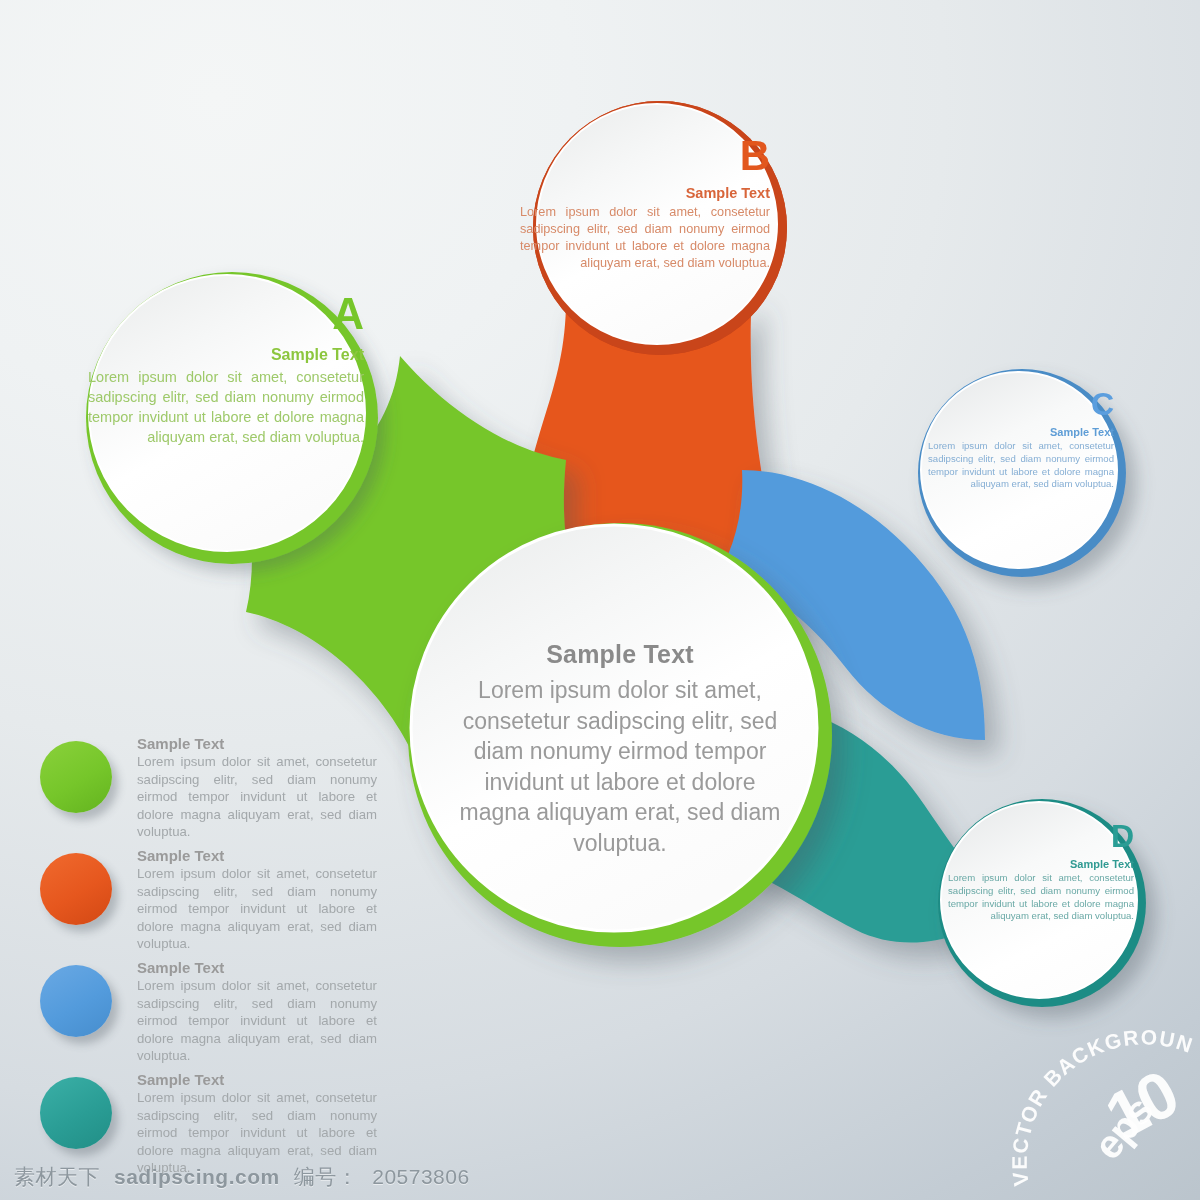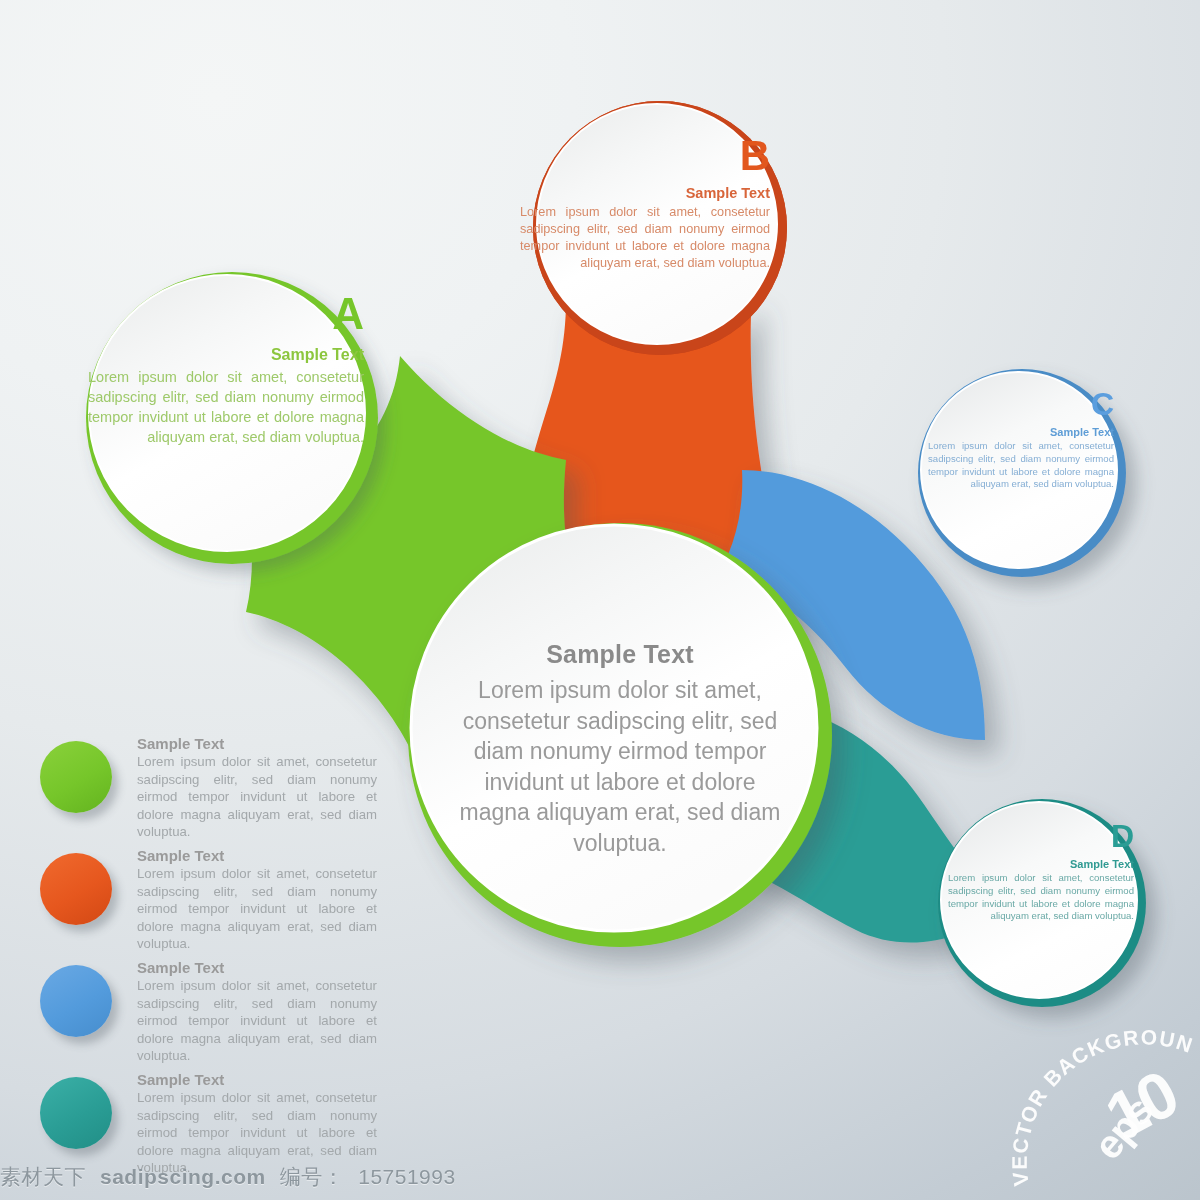--- a/index.html
+++ b/index.html
@@ -145,21 +145,21 @@
 
   
   #footer {
     position: absolute;
     left: 0; bottom: 0;
     width: 1200px;
     height: 46px;
     display: flex;
     align-items: center;
     gap: 14px;
-    padding-left: 0;
+    padding-left: 14px;
     box-sizing: border-box;
     color: #8d979e;
     font-size: 21px;
     letter-spacing: .5px;
     text-shadow: 0 1px 0 rgba(255,255,255,.55);
   }
   #footer .fsite { font-weight: bold; }
 </style>
 </head>
 <body>
@@ -341,16 +341,16 @@
     </div>
   </div>
 
   <div id="wm-eps">eps</div>
   <div id="wm-ten">10</div>
 
   <div id="footer">
     <span class="fbrand">素材天下</span>
     <span class="fsite">sadipscing.com</span>
     <span class="flabel">编号：</span>
-    <span class="fid">15751993</span>
+    <span class="fid">20573806</span>
   </div>
 
 </div>
 
 </body></html>

